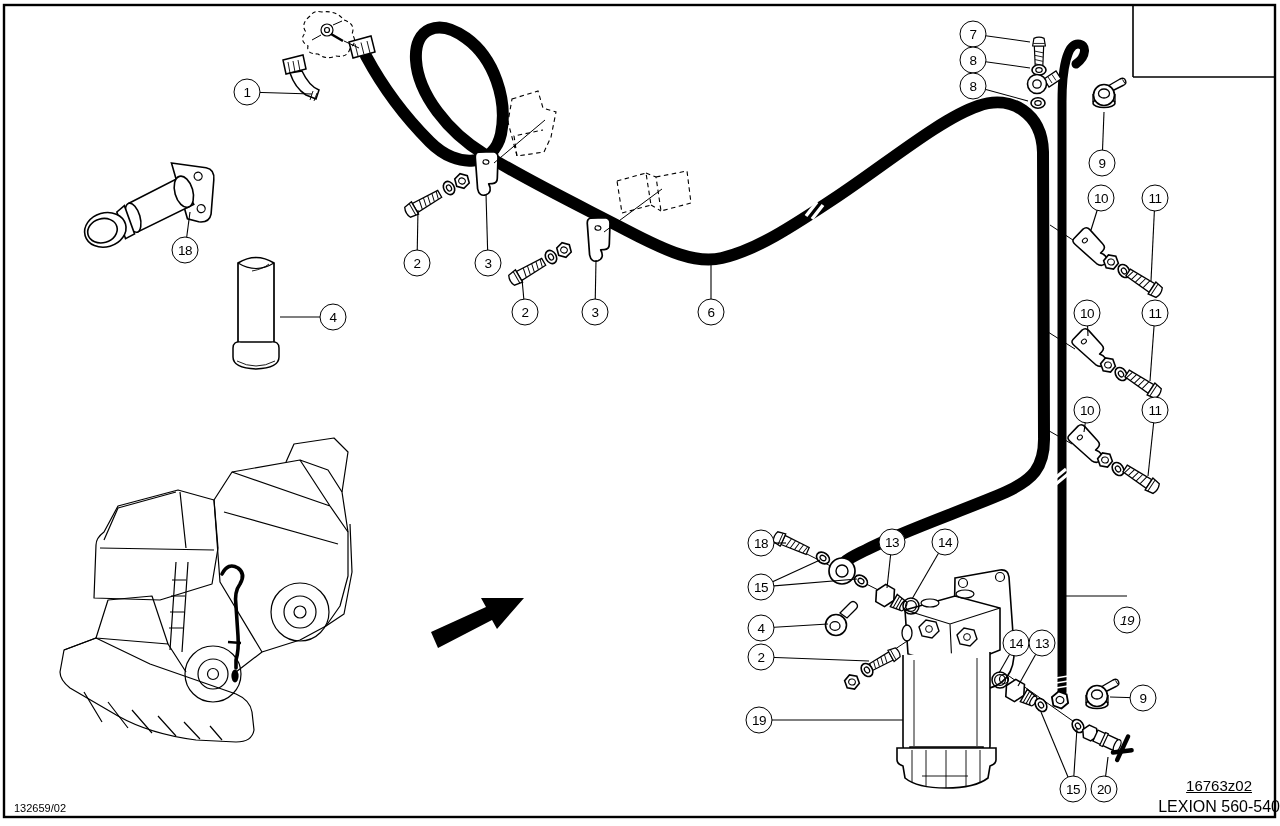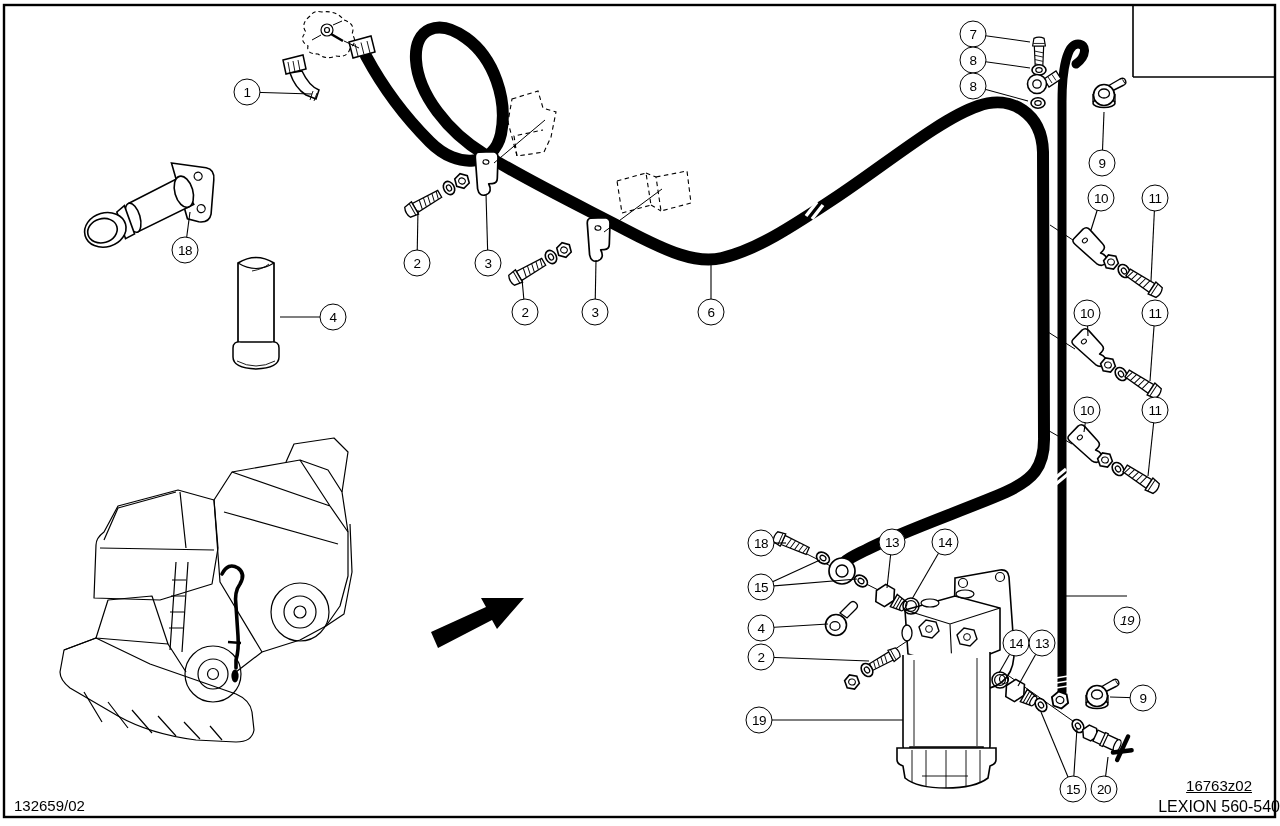--- a/index.html
+++ b/index.html
@@ -24,21 +24,21 @@
     font-size:13.5px;line-height:1;letter-spacing:-0.6px;
     transform:translate(-50%,-50%);
     box-sizing:border-box;
     cursor:pointer;
   }
   .page-number{
     position:absolute;right:16px;top:10px;
     width:150px;text-align:center;
     font-size:52px;font-weight:700;letter-spacing:1px;
   }
-  .doc-number{position:absolute;left:14px;bottom:12px;font-size:15px;}
+  .doc-number{position:absolute;left:14px;bottom:12px;font-size:11px;}
   .drawing-number{position:absolute;right:28px;bottom:32px;font-size:15px;text-decoration:underline;}
   .model-label{position:absolute;right:0;bottom:10px;font-size:16px;}
 </style>
 </head>
 <body>
 
 <div class="page">
 
 <svg class="artwork" width="1280" height="826" viewBox="0 0 1280 826">
   <defs>

